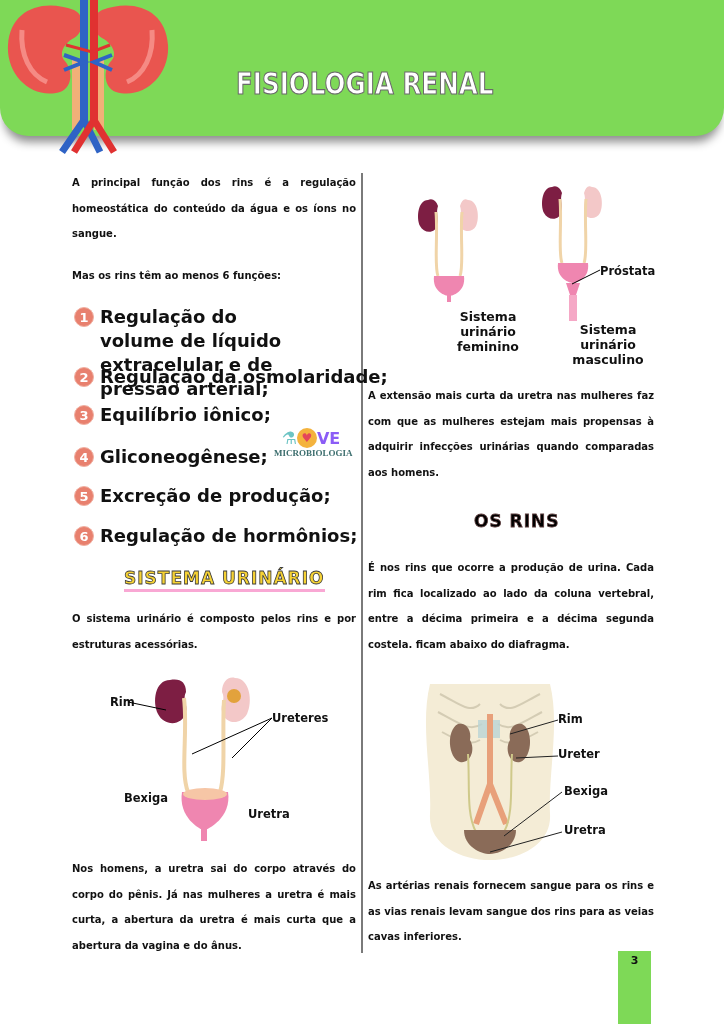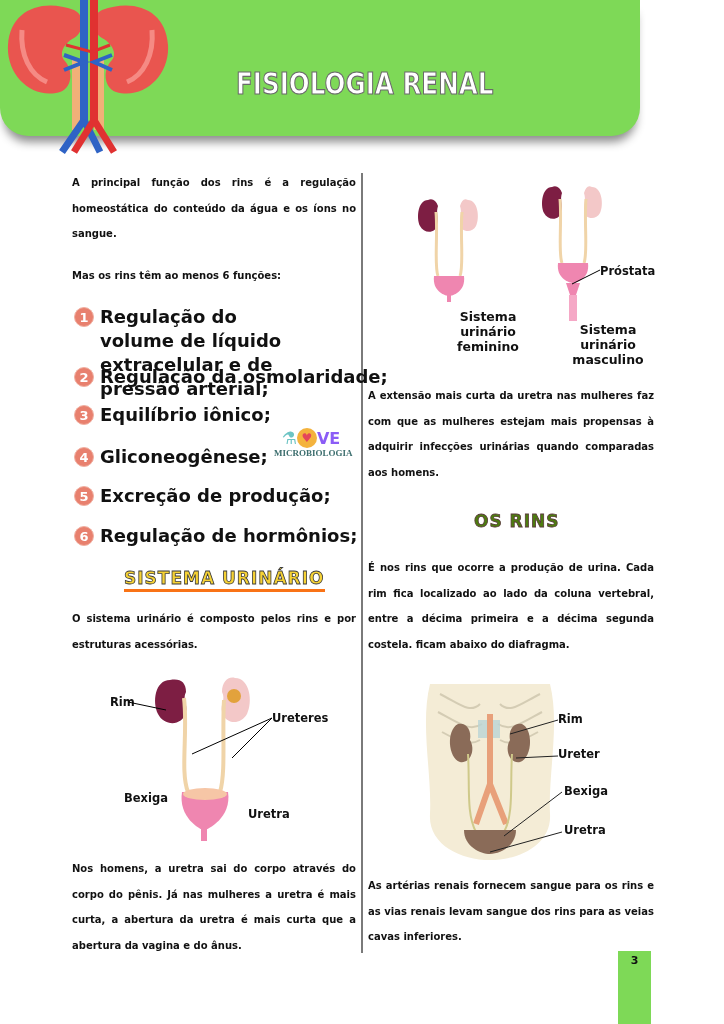--- a/index.html
+++ b/index.html
@@ -1,20 +1,20 @@
 <!DOCTYPE html>
 <html><head>
 <meta charset="utf-8">
 <style>
   * { box-sizing: border-box; margin: 0; padding: 0; }
   html, body { width: 724px; height: 1024px; background: #ffffff; overflow: hidden; }
   body { position: relative; font-family: "DejaVu Sans", sans-serif; color: #111; }
 
   .header {
-    position: absolute; left: 0; top: 0; width: 640px; height: 136px;
+    position: absolute; left: 0; top: 0; width: 724px; height: 136px;
     background: #7ed957; border-bottom-left-radius: 28px; border-bottom-right-radius: 28px;
     box-shadow: 0 10px 10px -4px rgba(0,0,0,0.45);
   }
   .header-title {
     position: absolute; left: 236px; top: 66px; font-size: 30px; font-weight: bold;
     color: #ffffff; letter-spacing: 0px; font-family: "DejaVu Sans", sans-serif;
     -webkit-text-stroke: 1.2px #6a6a6a; transform: scaleX(0.82); transform-origin: left;
   }
   .kidney-illus { position: absolute; left: 2px; top: 0; width: 172px; height: 158px; }
 
@@ -28,22 +28,22 @@
     width: 20px; height: 20px; border-radius: 50%; background: #e8806e; color: #fff;
     font-size: 13px; font-weight: bold; display: flex; align-items: center; justify-content: center;
     margin-right: 6px; margin-top: 2px; flex-shrink: 0; border: 1px solid #f1b0a2;
   }
   .func-label { font-size: 18px; line-height: 24px; font-weight: bold; }
 
   .section-title {
     position: absolute; font-weight: bold; font-size: 17px; letter-spacing: 1px;
     font-family: "DejaVu Sans", sans-serif;
   }
-  .st-yellow { color: #f6d234; -webkit-text-stroke: 0.8px #3b3b3b; border-bottom: 3px solid #f97316; padding-bottom: 1px; }
-  .st-pink { color: #4d7c0f; -webkit-text-stroke: 0.8px #5a3a3a; }
+  .st-yellow { color: #f6d234; -webkit-text-stroke: 0.8px #3b3b3b; border-bottom: 3px solid #f9a8d4; padding-bottom: 1px; }
+  .st-pink { color: #000000; -webkit-text-stroke: 0.8px #5a3a3a; }
 
   .logo { position: absolute; left: 274px; top: 428px; width: 74px; height: 36px; }
   .logo-top { display: flex; align-items: center; justify-content: center; height: 20px; }
   .logo-l { color: #6cc4c4; font-weight: bold; font-size: 17px; }
   .logo-heart { width: 20px; height: 20px; border-radius: 50%; background: #f4b33d; display: flex; align-items: center; justify-content: center; color: #e4465a; font-size: 12px; }
   .logo-ve { color: #8b5cf6; font-weight: bold; font-size: 16px; }
   .logo-sub { font-size: 9px; font-weight: bold; color: #3c6e6e; text-align: center; letter-spacing: 0px; font-family: Liberation Serif, serif; }
 
   .label { position: absolute; font-size: 11.5px; font-weight: bold; }
   .caption { position: absolute; font-size: 12.5px; font-weight: bold; text-align: center; line-height: 15px; margin-left: 36px; }

